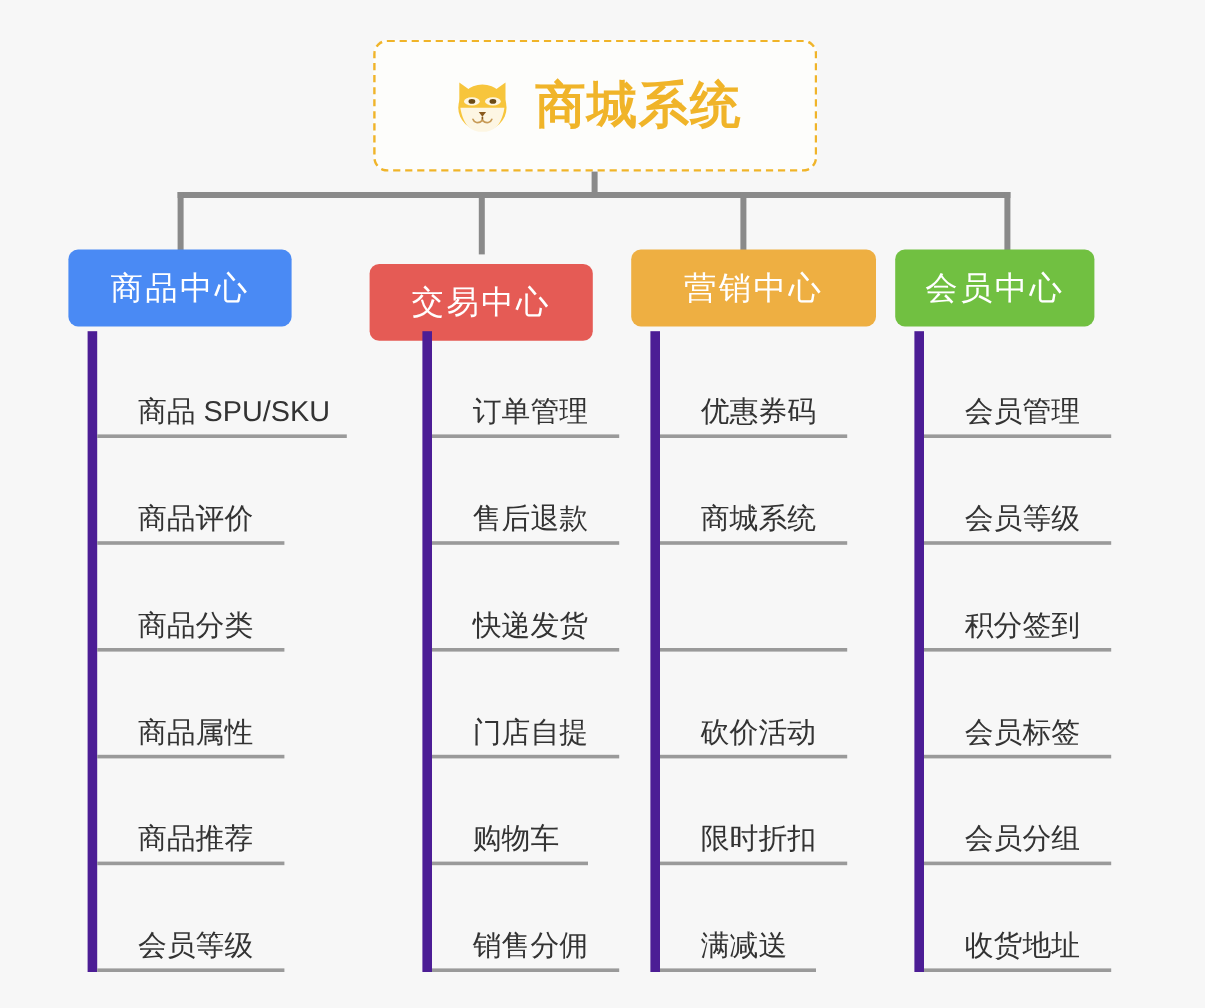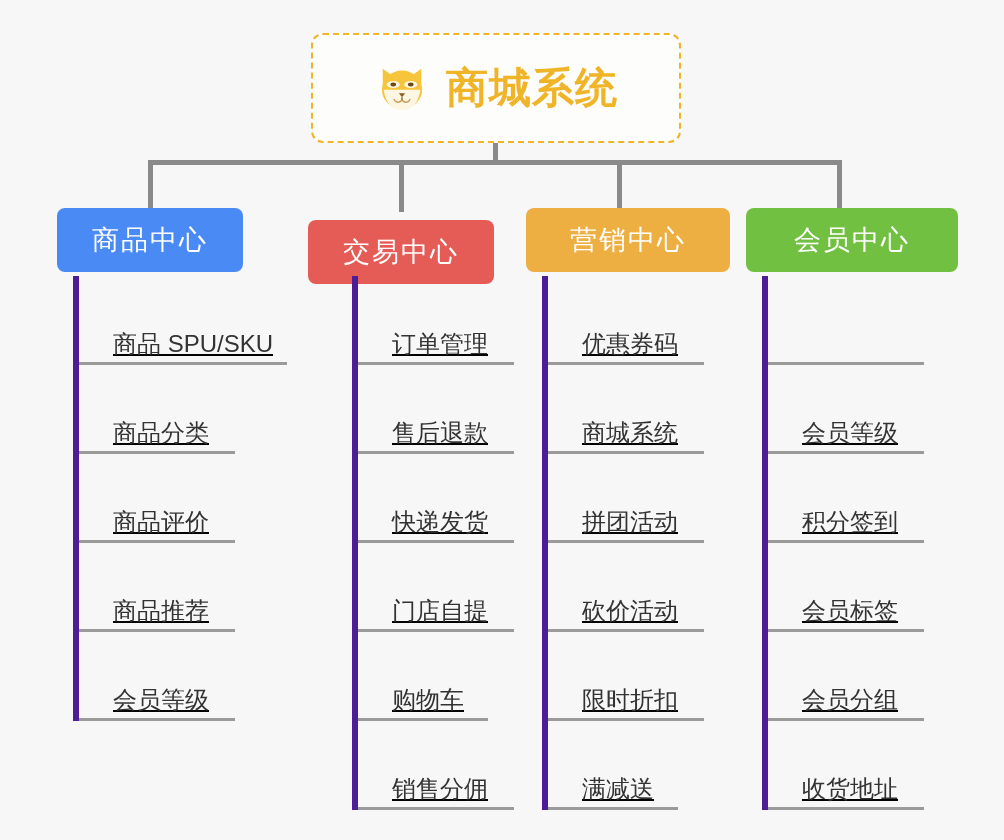--- a/index.html
+++ b/index.html
@@ -74,23 +74,22 @@
   }
 
   
   .branch {
     position: absolute;
     top: 276px;
   }
 
   .leaf-stack {
     position: relative;
-    border-left: 6px solid #4c1d95;
+    border-left: 8px solid #4c1d95;
     padding: 0;
-    text-decoration: underline;
   }
 
   .leaf {
     position: relative;
     height: 89px;
     display: flex;
     align-items: flex-end;
   }
 
   .leaf-label {
@@ -152,25 +151,29 @@
       <div class="cat-box" style="left: 57px; width: 186px; top: 208px; background: rgb(74, 138, 244);">
         <span>商品中心</span>
       </div>
       <div class="branch" style="left: 73px;">
         <div class="leaf-stack">
           <div class="leaf">
             <span class="leaf-label">商品 SPU/SKU</span>
             <div class="leaf-underline" style="width: 208px;"></div>
           </div>
           <div class="leaf">
+            <span class="leaf-label">商品评价</span>
+            <div class="leaf-underline" style="width: 156px;"></div>
+          </div>
+          <div class="leaf">
             <span class="leaf-label">商品分类</span>
             <div class="leaf-underline" style="width: 156px;"></div>
           </div>
           <div class="leaf">
-            <span class="leaf-label">商品评价</span>
+            <span class="leaf-label">商品属性</span>
             <div class="leaf-underline" style="width: 156px;"></div>
           </div>
           <div class="leaf">
             <span class="leaf-label">商品推荐</span>
             <div class="leaf-underline" style="width: 156px;"></div>
           </div>
           <div class="leaf">
             <span class="leaf-label">会员等级</span>
             <div class="leaf-underline" style="width: 156px;"></div>
           </div>
@@ -214,43 +217,43 @@
         <div class="leaf-stack">
           <div class="leaf">
             <span class="leaf-label">优惠券码</span>
             <div class="leaf-underline" style="width: 156px;"></div>
           </div>
           <div class="leaf">
             <span class="leaf-label">商城系统</span>
             <div class="leaf-underline" style="width: 156px;"></div>
           </div>
           <div class="leaf">
-            <span class="leaf-label">拼团活动</span>
             <div class="leaf-underline" style="width: 156px;"></div>
           </div>
           <div class="leaf">
             <span class="leaf-label">砍价活动</span>
             <div class="leaf-underline" style="width: 156px;"></div>
           </div>
           <div class="leaf">
             <span class="leaf-label">限时折扣</span>
             <div class="leaf-underline" style="width: 156px;"></div>
           </div>
           <div class="leaf">
             <span class="leaf-label">满减送</span>
             <div class="leaf-underline" style="width: 130px;"></div>
           </div>
         </div>
       </div>
-      <div class="cat-box" style="left: 746px; width: 212px; top: 208px; background: rgb(113, 192, 65);">
+      <div class="cat-box" style="left: 746px; width: 166px; top: 208px; background: rgb(113, 192, 65);">
         <span>会员中心</span>
       </div>
       <div class="branch" style="left: 762px;">
         <div class="leaf-stack">
           <div class="leaf">
+            <span class="leaf-label">会员管理</span>
             <div class="leaf-underline" style="width: 156px;"></div>
           </div>
           <div class="leaf">
             <span class="leaf-label">会员等级</span>
             <div class="leaf-underline" style="width: 156px;"></div>
           </div>
           <div class="leaf">
             <span class="leaf-label">积分签到</span>
             <div class="leaf-underline" style="width: 156px;"></div>
           </div>

